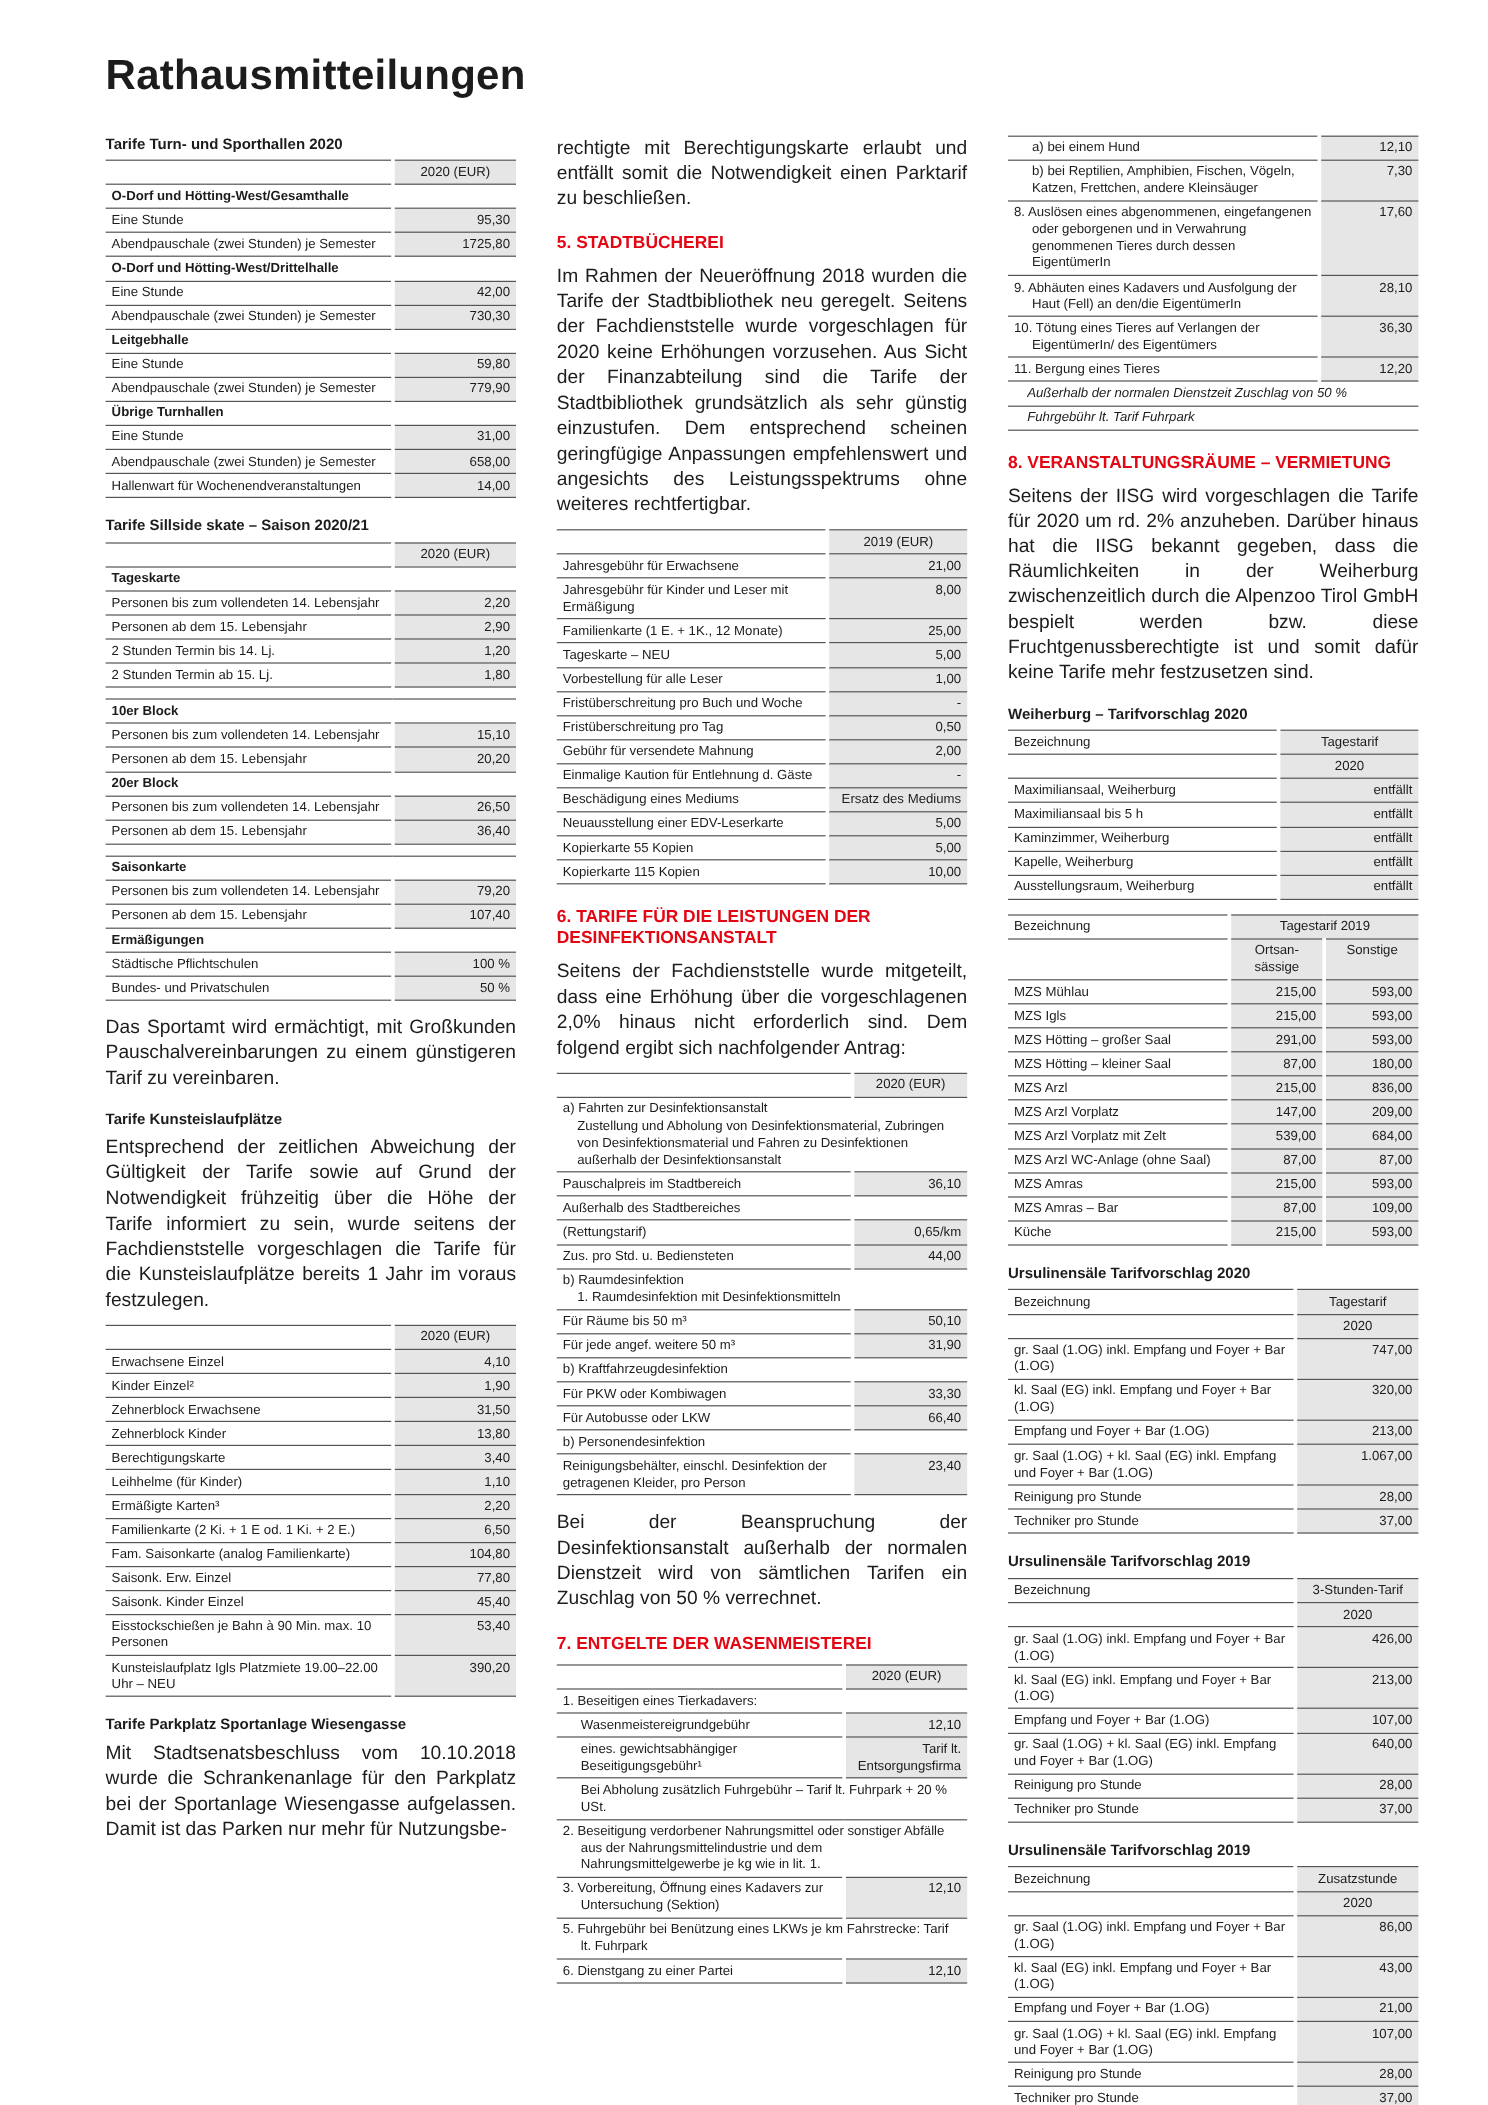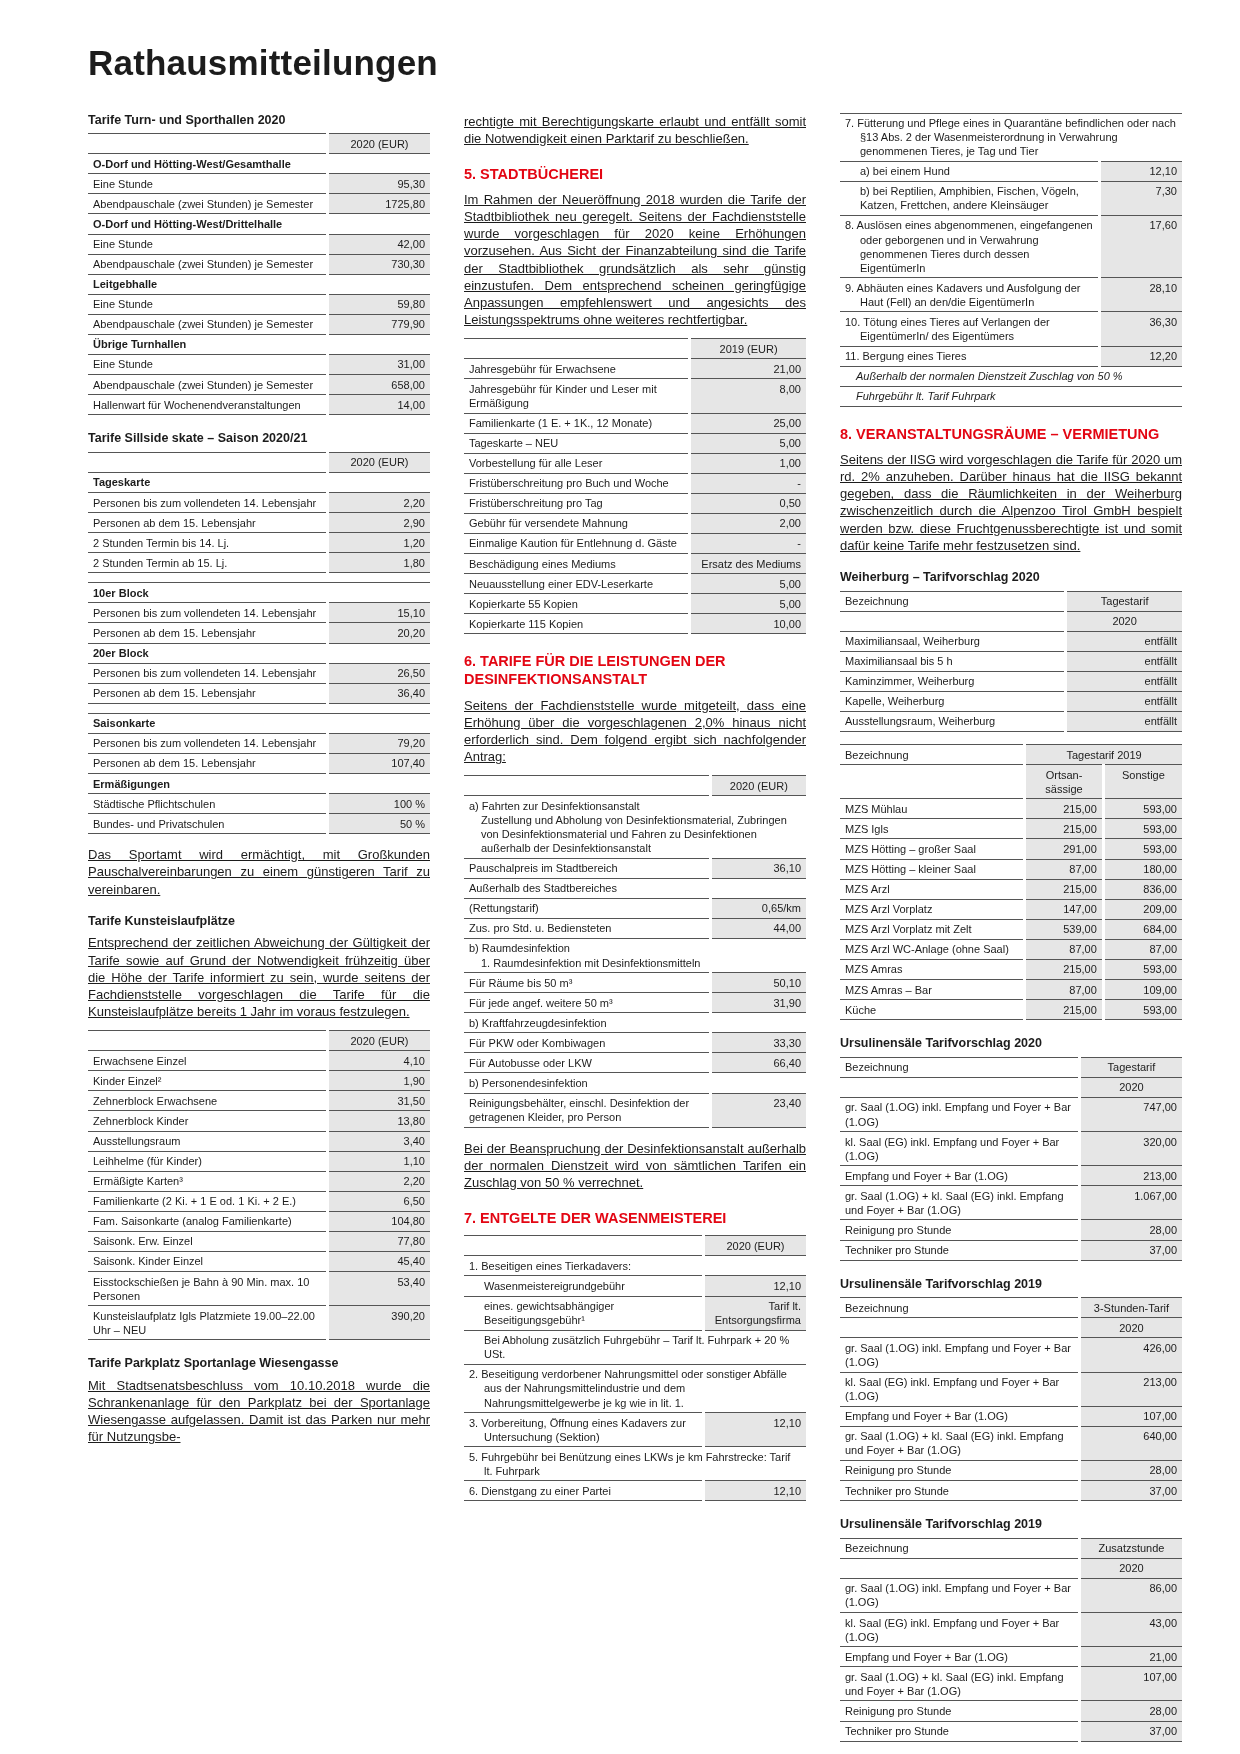--- a/index.html
+++ b/index.html
@@ -8,21 +8,21 @@
   html,body { margin:0; padding:0; background:#fff; }
   body { color:var(--ink); font-family:"Liberation Sans", sans-serif; }
   .page { width:1240px; min-height:1754px; padding:44px 58px 90px 88px; position:relative; background:#fff; }
   .title { font-size:35px; font-weight:700; margin:0 0 30px; line-height:1.1; letter-spacing:.2px; }
   .cols { display:flex; gap:34px; align-items:flex-start; }
   .col { flex:1 1 0; min-width:0; }
   .col > *:first-child { margin-top:0; }
 
   .bh { font-weight:700; font-size:12.5px; line-height:1.25; margin:16px 0 5px; }
   .red-h { color:var(--red); font-weight:700; font-size:14.5px; line-height:1.25; margin:18px 0 8px; }
-  .para { font-size:13px; line-height:1.32; text-align:justify; margin:0 0 10px;text-decoration:underline; }
+  .para { font-size:16px; line-height:1.32; text-align:justify; margin:0 0 10px; }
 
   table.tbl { width:100%; border-collapse:collapse; margin:2px 0 12px; font-size:11px; line-height:1.28; border-top:1px solid var(--line); }
   .tbl td { padding:2.5px 5px; vertical-align:top; border-bottom:1px solid var(--line); overflow-wrap:break-word; }
   .tbl td.val, .tbl td.hd { background:var(--cell); border-left:3px solid #fff; }
   .tbl td.val { text-align:right; }
   .tbl td.hd { text-align:center; }
   .tbl td.hl { background:#fff; }
   .tbl td.sec { font-weight:700; }
   .tbl td.notec { font-style:italic; padding-left:16px; }
   .tbl td.gapc { height:10px; padding:0; border-bottom:1px solid var(--line); }
@@ -204,21 +204,21 @@
             </tr>
             <tr>
               <td class="lab">Zehnerblock Erwachsene</td>
               <td class="val" colspan="1">31,50</td>
             </tr>
             <tr>
               <td class="lab">Zehnerblock Kinder</td>
               <td class="val" colspan="1">13,80</td>
             </tr>
             <tr>
-              <td class="lab">Ausstellungsraum</td>
+              <td class="lab">Berechtigungskarte</td>
               <td class="val" colspan="1">3,40</td>
             </tr>
             <tr>
               <td class="lab">Leihhelme (für Kinder)</td>
               <td class="val" colspan="1">1,10</td>
             </tr>
             <tr>
               <td class="lab">Ermäßigte Karten³</td>
               <td class="val" colspan="1">2,20</td>
             </tr>
@@ -444,25 +444,20 @@
         </table>
       </div>
     <div class="col">
         <table class="tbl">
           <colgroup>
             <col>
             <col style="width: 24%;">
           </colgroup>
           <tbody>
             <tr>
-              <td class="lab full hang" colspan="2">
-                <div class="main">7. Fütterung und Pflege eines in Quarantäne befindlichen oder nach §13 Abs. 2 der Wasenmeisterordnung in Verwahrung genommenen Tieres, je Tag und Tier</div>
-              </td>
-            </tr>
-            <tr>
               <td class="lab ind1">a) bei einem Hund</td>
               <td class="val" colspan="1">12,10</td>
             </tr>
             <tr>
               <td class="lab ind1">b) bei Reptilien, Amphibien, Fischen, Vögeln, Katzen, Frettchen, andere Kleinsäuger</td>
               <td class="val" colspan="1">7,30</td>
             </tr>
             <tr>
               <td class="lab hang">8. Auslösen eines abgenommenen, eingefangenen oder geborgenen und in Verwahrung genommenen Tieres durch dessen EigentümerIn</td>
               <td class="val" colspan="1">17,60</td>

